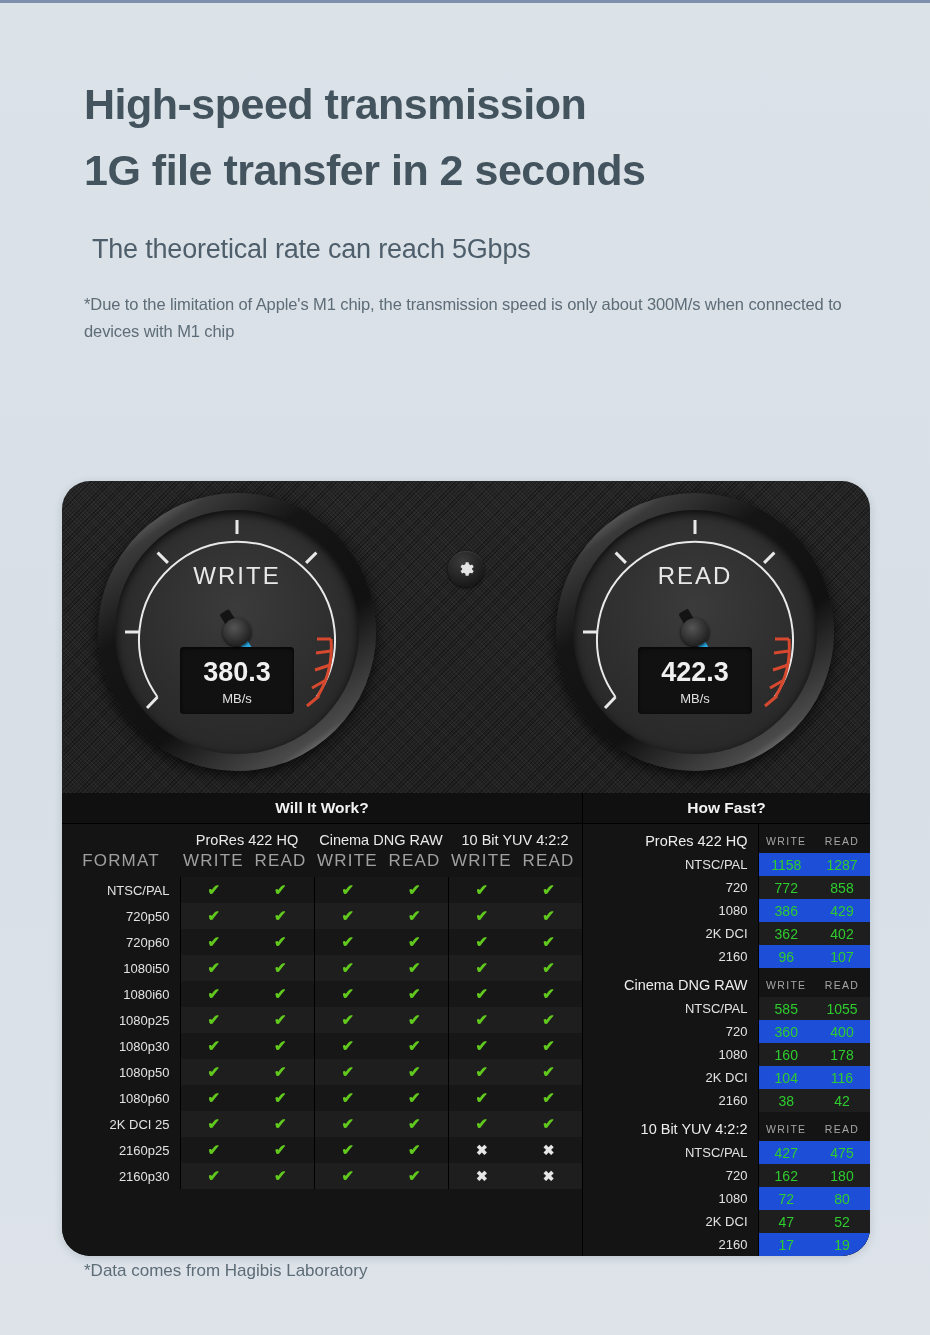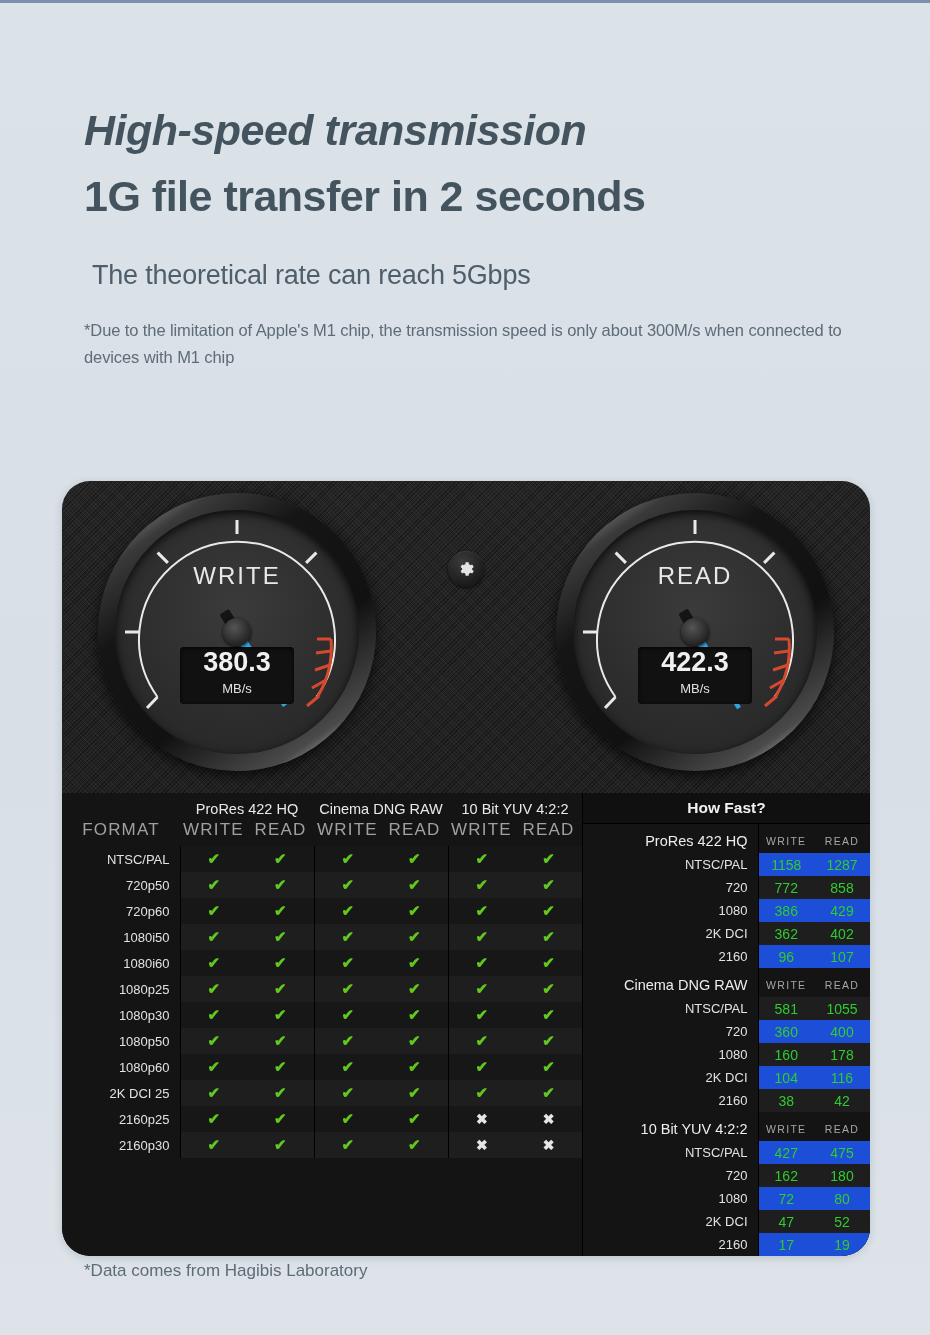--- a/index.html
+++ b/index.html
@@ -17,21 +17,21 @@
 
   
   .header { padding: 0 0 0 84px; }
   .title-line {
     color: #44545f;
     font-size: 43px;
     font-weight: bold;
     letter-spacing: -0.5px;
     line-height: 1.0;
   }
-  .title-1 { padding-top: 106px; font-style: italic; }
+  .title-1 { padding-top: 80px; }
   .title-2 { padding-top: 23px; }
   .subtitle {
     color: #4e5e6a;
     font-size: 27px;
     padding-top: 42px;
     padding-left: 8px;
     letter-spacing: -0.2px;
   }
   .note {
     color: #5d6c77;
@@ -92,21 +92,21 @@
     font-size: 24px;
     letter-spacing: 2px;
   }
   .gauge-readout {
     position: absolute;
     left: 50%; transform: translateX(-50%);
     top: 137px;
     width: 114px;
     background: #111;
     border-radius: 4px;
-    padding: 2px 4px 8px;
+    padding: 12px 4px 8px;
     text-align: center;
     box-shadow: inset 0 1px 4px rgba(0,0,0,0.9);
   }
   .gauge-value { color: #f0f0f0; font-size: 27px; font-weight: bold; line-height: 1; }
   .gauge-unit  { color: #e0e0e0; font-size: 13px; padding-top: 5px; }
   .needle-hub {
     position: absolute;
     left: 50%; top: 50%;
     width: 28px; height: 28px;
     margin: -14px 0 0 -14px;
@@ -309,20 +309,21 @@
           <path fill="#e4e4e4" d="M12 8.4a3.6 3.6 0 1 0 0 7.2 3.6 3.6 0 0 0 0-7.2zm0 5.6a2 2 0 1 1 0-4 2 2 0 0 1 0 4z"></path>
           <path fill="#e4e4e4" d="M20.2 13.1c.05-.36.08-.72.08-1.1s-.03-.74-.08-1.1l2.1-1.6-2-3.46-2.5 1a7.9 7.9 0 0 0-1.9-1.1l-.38-2.64h-4l-.38 2.64c-.68.27-1.32.64-1.9 1.1l-2.5-1-2 3.46 2.1 1.6c-.05.36-.08.72-.08 1.1s.03.74.08 1.1l-2.1 1.6 2 3.46 2.5-1c.58.46 1.22.83 1.9 1.1l.38 2.64h4l.38-2.64c.68-.27 1.32-.64 1.9-1.1l2.5 1 2-3.46-2.1-1.6z"></path>
         </svg>
       </div>
     </div>
   </div>
 
   <div class="tables">
 
     <div class="tbl-left">
+      <div class="tbl-head">Will It Work?</div>
       <table class="wt">
         <thead>
           <tr class="grp-row">
             <th></th>
             <th colspan="2">ProRes 422 HQ</th>
             <th colspan="2">Cinema DNG RAW</th>
             <th colspan="2">10 Bit YUV 4:2:2</th>
           </tr>
           <tr class="sub-row">
             <th class="fmt-label">FORMAT</th>
@@ -481,21 +482,21 @@
               <td class="val vsep">96</td>
               <td class="val">107</td>
             </tr>
             <tr class="fmt-head">
               <td>Cinema DNG RAW</td>
               <td class="colh vsep">WRITE</td>
               <td class="colh">READ</td>
             </tr>
             <tr class="r-even">
               <td class="rlabel">NTSC/PAL</td>
-              <td class="val vsep">581</td>
+              <td class="val vsep">585</td>
               <td class="val">1055</td>
             </tr>
             <tr class="r-odd">
               <td class="rlabel">720</td>
               <td class="val vsep">360</td>
               <td class="val">400</td>
             </tr>
             <tr class="r-even">
               <td class="rlabel">1080</td>
               <td class="val vsep">160</td>

